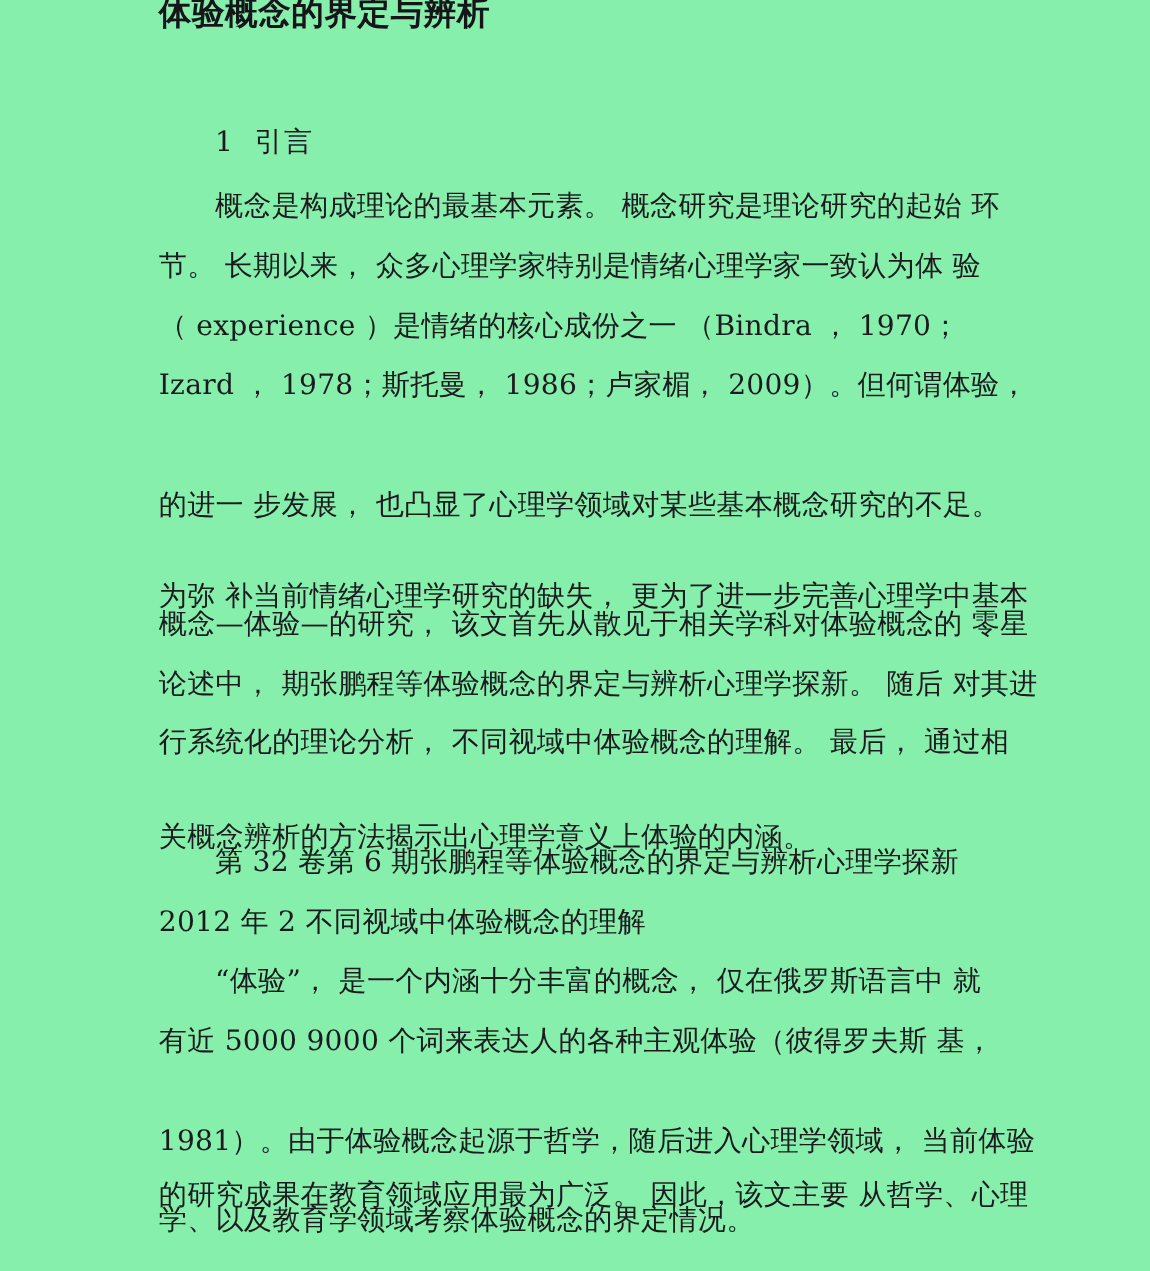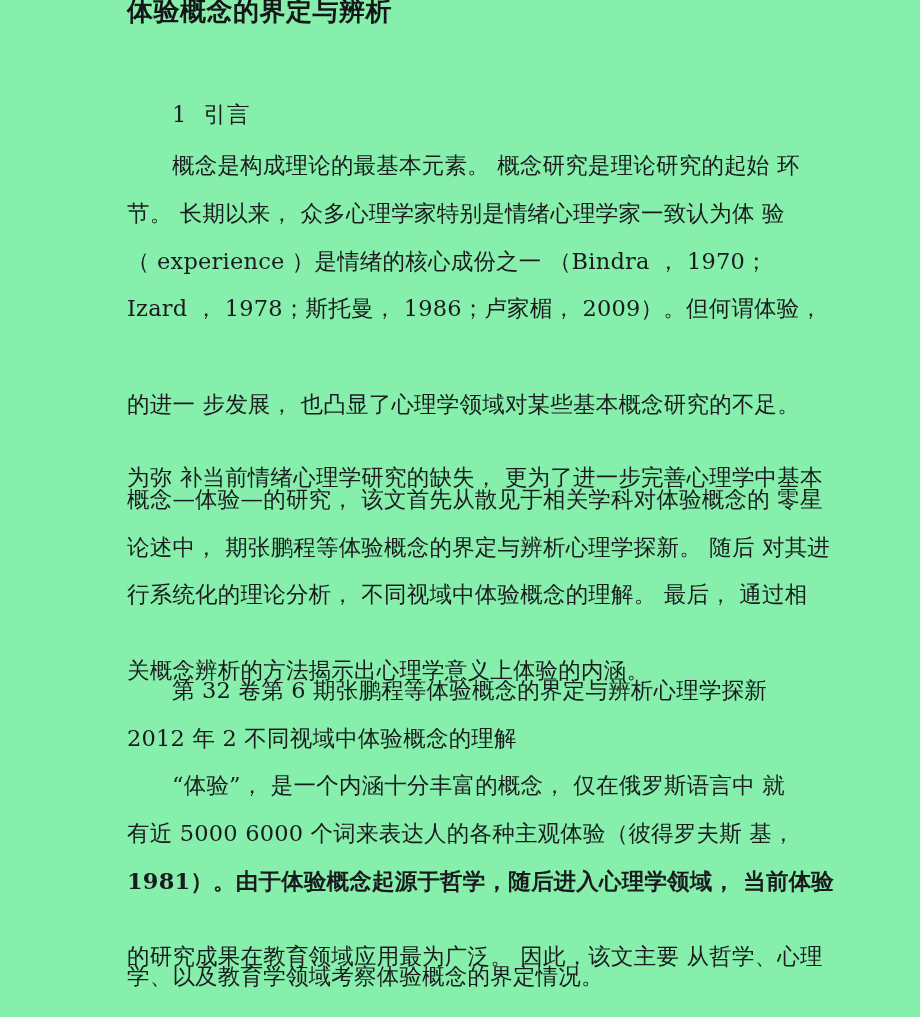--- a/index.html
+++ b/index.html
@@ -91,21 +91,21 @@
   <div class="line" style="top:581px;">行系统化的理论分析， 不同视域中体验概念的理解。 最后， 通过相</div>
 
   <div class="line" style="top:629px;margin-top:28px;">关概念辨析的方法揭示出心理学意义上体验的内涵。</div>
 
   <div class="line indent" style="top:677px;">第 32 卷第 6 期张鹏程等体验概念的界定与辨析心理学探新</div>
 
   <div class="line" style="top:725px;">2012 年 2 不同视域中体验概念的理解</div>
 
   <div class="line indent" style="top:772px;">“体验”， 是一个内涵十分丰富的概念， 仅在俄罗斯语言中 就</div>
 
-  <div class="line" style="top:820px;">有近 5000 6000 个词来表达人的各种主观体验（彼得罗夫斯 基，</div>
+  <div class="line" style="top:820px;">有近 5000 9000 个词来表达人的各种主观体验（彼得罗夫斯 基，</div>
 
-  <div class="line" style="top:868px;font-weight:bold;">1981）。由于体验概念起源于哲学，随后进入心理学领域， 当前体验</div>
+  <div class="line" style="top:900px;">1981）。由于体验概念起源于哲学，随后进入心理学领域， 当前体验</div>
 
   <div class="line" style="top:907px;margin-top:36px;">的研究成果在教育领域应用最为广泛。 因此，该文主要 从哲学、心理</div>
 
   <div class="line" style="top:963px;">学、以及教育学领域考察体验概念的界定情况。</div>
 
 </div>
 
 </body></html>

